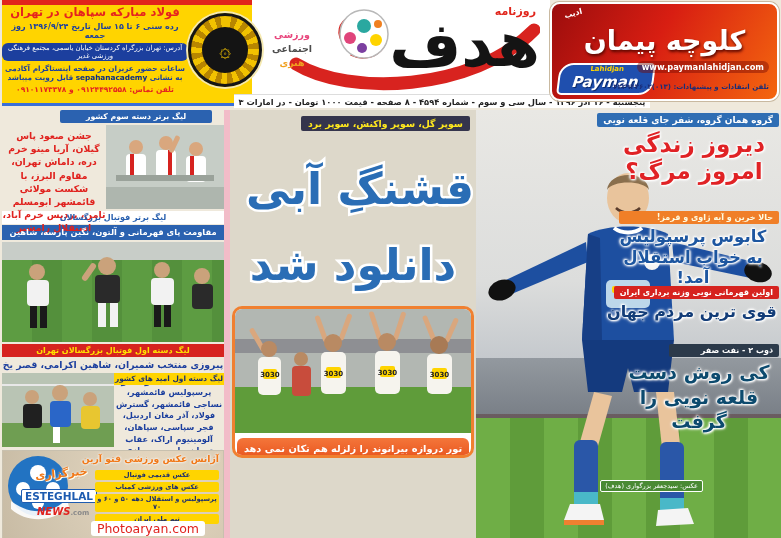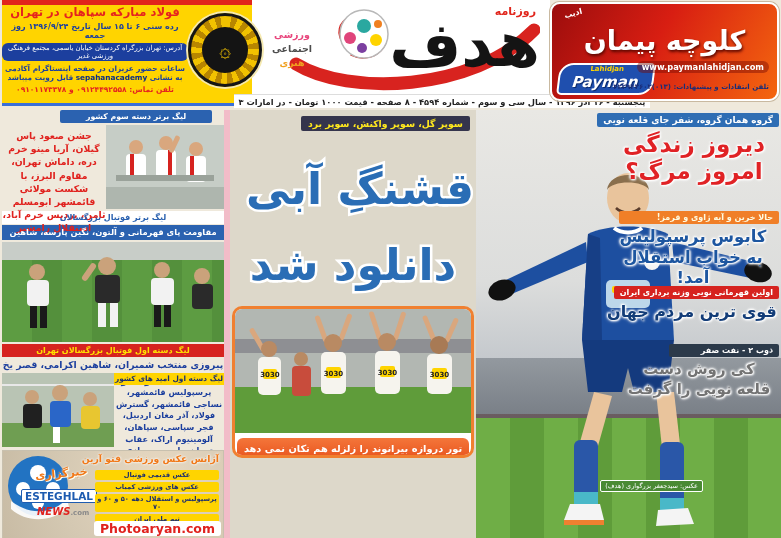--- a/index.html
+++ b/index.html
@@ -59,21 +59,21 @@
   .row2 .right-part { width:110px; }
   .lbl-yellow { height:12px; background:#ffd400; color:#1c2f6e; font-size:7.4px; font-weight:bold; line-height:12px; text-align:center; }
   .text-blue2 { color:#1c3f9e; font-size:8.2px; font-weight:bold; line-height:1.42; text-align:center; padding-top:2px; }
   #photo-ad { margin-top:3px; height:90px; position:relative; overflow:hidden; border:1px solid #c8c0ae;
     background:radial-gradient(circle at 70% 30%,#e8d9c2,#d4c8b2 60%,#c8bba4),
                radial-gradient(circle at 55% 70%,rgba(200,60,40,.35),transparent 40%); }
   .ad-title { position:absolute; right:4px; top:2px; color:#f07818; font-weight:bold; font-size:9.3px; text-shadow:0 0 2px #fff,0 0 3px #fff; }
   .ad-chips { position:absolute; right:4px; top:17px; width:124px; }
   .ad-chip { background:#ffd400; color:#1c2f6e; font-size:6.7px; font-weight:bold; text-align:center;
     margin-top:2px; padding:1px 2px; border-radius:2px; }
-  .ad-url { position:absolute; right:2px; bottom:3px; background:#fff; color:#e0221e; font-weight:bold; font-size:12.5px;
+  .ad-url { position:absolute; right:18px; bottom:3px; background:#fff; color:#e0221e; font-weight:normal; font-size:12.5px;
     padding:0 6px; border-radius:3px; }
   .est-logo { position:absolute; left:2px; top:2px; width:94px; height:84px; }
   .est-fa { position:absolute; left:30px; top:14px; color:#f07818; font-weight:bold; font-size:11px;
     text-shadow:0 0 2px #fff,1px 1px 0 #ffe; transform:rotate(-5deg); }
   .est-en { position:absolute; left:16px; top:36px; background:#fff; color:#1d5bb0; font-weight:bold; font-size:10.5px;
     padding:0 3px; border:1px solid #1d5bb0; border-radius:2px; }
   .est-news { position:absolute; left:32px; top:53px; color:#e0221e; font-weight:bold; font-style:italic; font-size:10px; }
   .est-com { color:#8a8a8a; font-size:7px; font-style:normal; }
 
   #gutter { left:224px; top:110px; width:6px; height:428px; background:#f2bcc8; }
@@ -98,21 +98,21 @@
   .pitch { position:absolute; bottom:0; width:100%; height:28%;
     background:repeating-linear-gradient(90deg,#6fae46 0 34px,#5f9c3a 34px 68px); }
   .rk { position:absolute; font-weight:bold; padding:2px 6px; border-radius:2px; }
   .b1k { top:3px;  right:2px; background:#2e6db4; color:#fff; font-size:9px; }
   .b1h { position:absolute; top:21px;  right:2px; width:170px; color:#e02225; font-size:23px; font-weight:bold; text-align:center; line-height:1.18; }
   .b2k { top:101px; right:2px; background:#f07f28; color:#fffbe0; font-size:8px;padding-left:38px; }
   .b2h { position:absolute; top:117px; right:2px; width:172px; color:#1d56a0; font-size:16.5px; font-weight:bold; text-align:center; line-height:1.25; }
   .b3k { top:176px; right:2px; background:#d6231f; color:#fff; font-size:8px; }
   .b3h { position:absolute; top:192px; right:2px; width:172px; color:#123c78; font-size:16px; font-weight:bold; text-align:left; }
   .b4k { top:234px; right:2px; background:#2c3a4a; color:#fff; font-size:8px;padding-left:32px; }
-  .b4h { position:absolute; top:250px; right:2px; width:160px; color:#737373; font-size:15px; font-weight:bold; text-align:center; line-height:1.3; }
+  .b4h { position:absolute; top:250px; right:2px; width:160px; color:#0c4a6e; font-size:19px; font-weight:bold; text-align:center; line-height:1.3; }
   .credit { position:absolute; bottom:46px; right:78px; background:#4a8a34; color:#fff; font-size:6.5px;
     padding:1px 4px; border:1px solid #fff; border-radius:2px; }
 </style>
 </head>
 <body>
 
 <div class="page">
 
   <div class="abs" id="sepahan-ad">
     <div class="red-top"></div>

